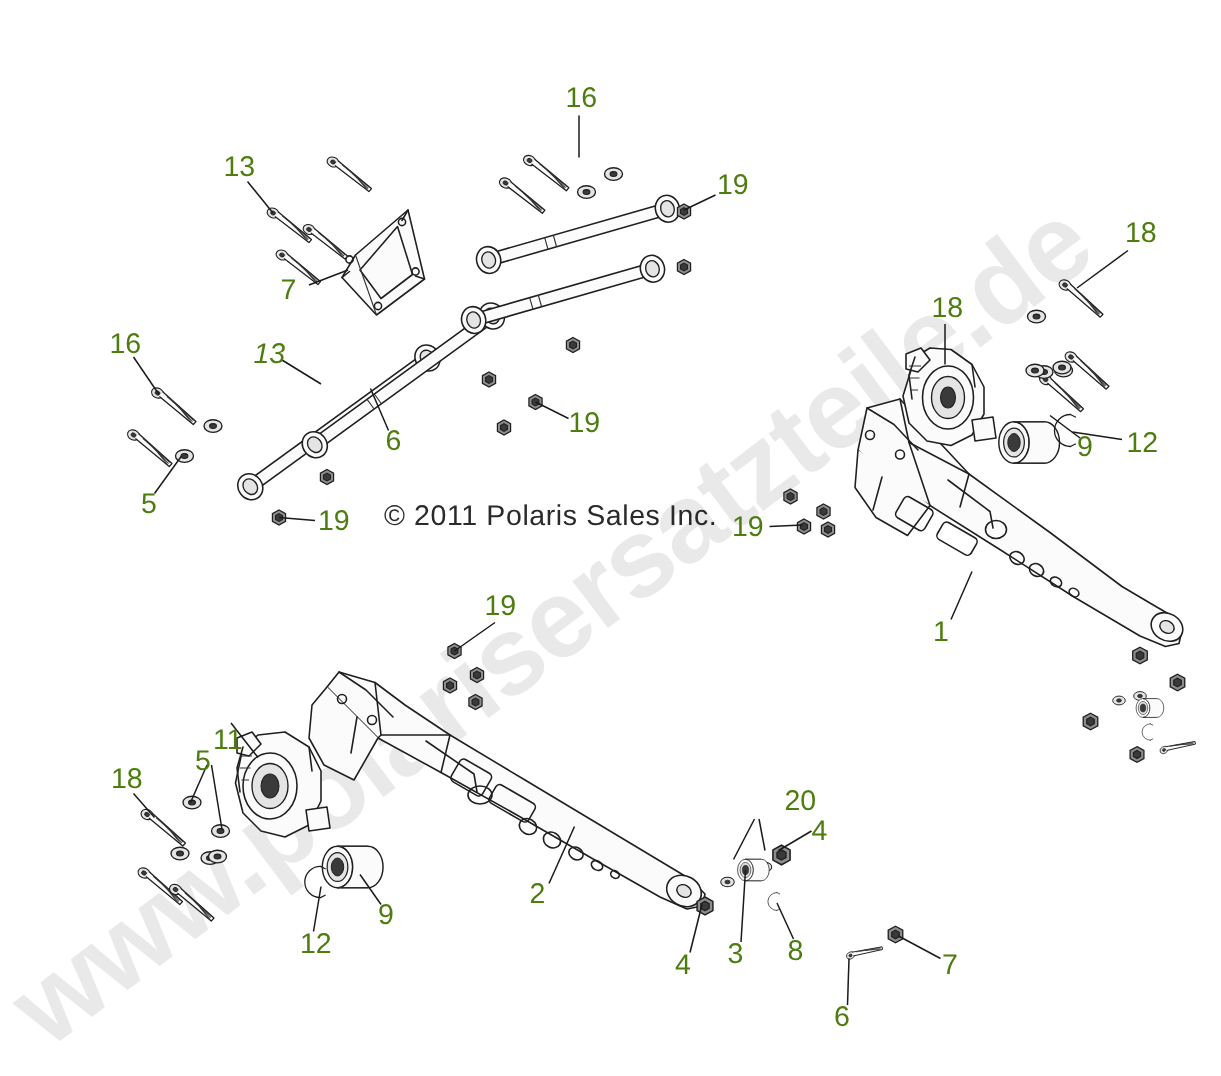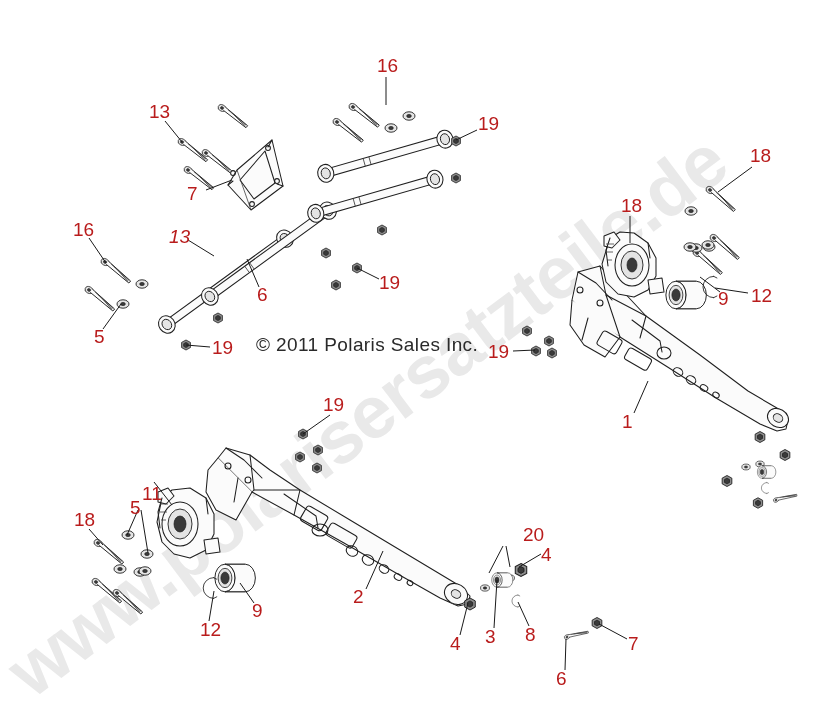--- a/index.html
+++ b/index.html
@@ -5,21 +5,21 @@
   html,body{margin:0;padding:0;background:#fff;}
   body{width:814px;height:717px;overflow:hidden;
        font-family:"Liberation Sans",sans-serif;}
   #stage{position:relative;width:814px;height:717px;background:#ffffff;overflow:hidden;}
   #wm{position:absolute;left:0;top:0;width:814px;height:717px;pointer-events:none;}
   #wm text{fill:#e9e9e9;font-family:"Liberation Sans",sans-serif;
            font-weight:700;font-size:74px;letter-spacing:-1px;}
   #art{position:absolute;left:0;top:0;}
   .cp{position:absolute;color:#2a2a2a;font-size:19px;letter-spacing:.4px;
       font-family:"Liberation Sans",sans-serif;white-space:nowrap;}
-  .cal{position:absolute;color:#b91c1c;font-size:19px;line-height:1;
+  .cal{position:absolute;color:#4d7c0f;font-size:19px;line-height:1;
        font-family:"Liberation Sans",sans-serif;white-space:nowrap;}
   svg{display:block;}
   .ln{stroke:#1a1a1a;stroke-width:1;fill:none;}
   .pt{stroke:#1f1f1f;stroke-width:1.05;fill:none;stroke-linejoin:round;stroke-linecap:round;}
   .pf{fill:#fbfbfb;stroke:#1f1f1f;stroke-width:1.05;stroke-linejoin:round;}
   .pg{fill:#e4e4e4;stroke:#1f1f1f;stroke-width:.9;}
   .pd{fill:#8d8d8d;stroke:#1f1f1f;stroke-width:.8;}
   .pk{fill:#3a3a3a;stroke:#1f1f1f;stroke-width:.7;}
   .thin{stroke:#333;stroke-width:.75;fill:none;}
 </style>

